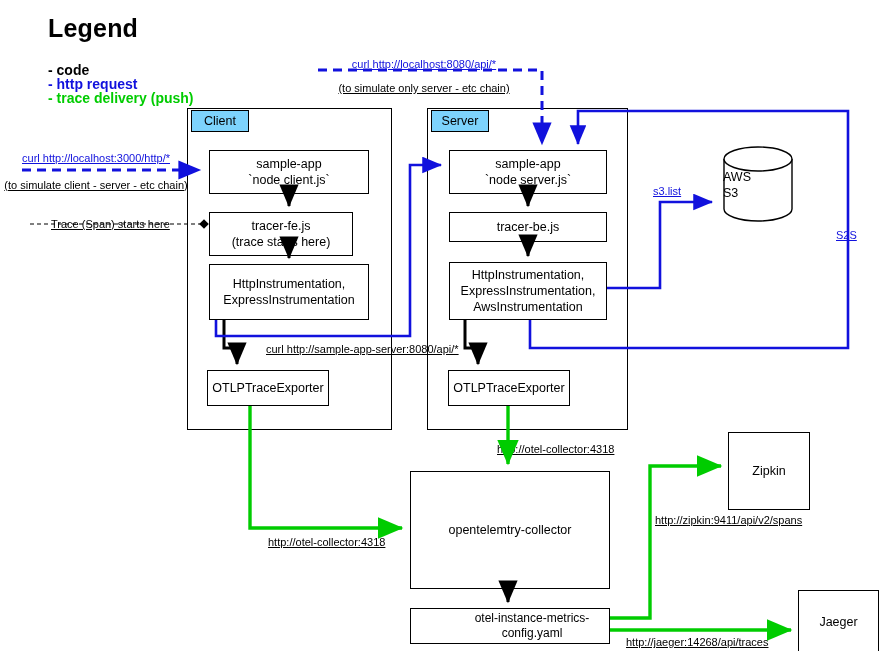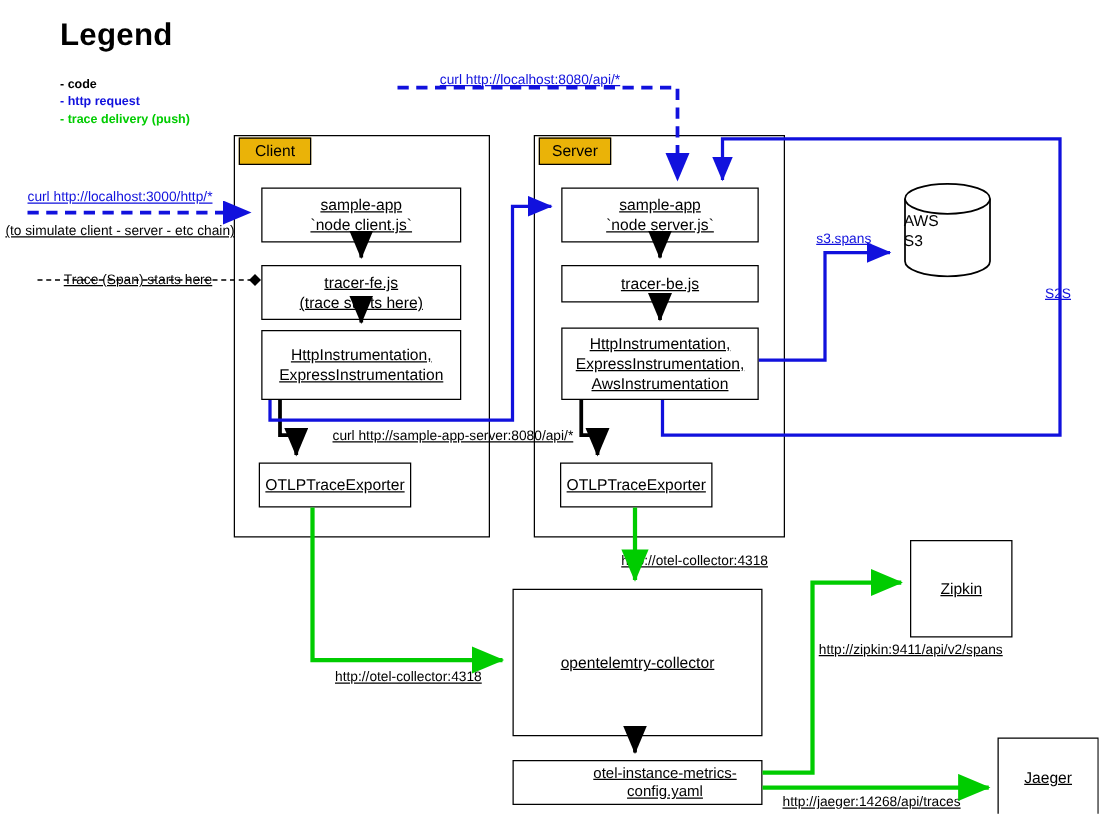--- a/index.html
+++ b/index.html
@@ -2,27 +2,27 @@
 <html><head>
 <meta charset="utf-8">
 <style>
   html,body{margin:0;padding:0;background:#ffffff;}
   body{width:879px;height:651px;position:relative;overflow:hidden;
        font-family:"Liberation Sans","DejaVu Sans",sans-serif;color:#000;}
   #canvas{position:absolute;left:0;top:0;width:879px;height:651px;}
   svg#wires{position:absolute;left:0;top:0;width:879px;height:651px;pointer-events:none;}
 
   .legend-title{position:absolute;left:48px;top:14px;font-size:25px;font-weight:bold;letter-spacing:.2px;}
-  .legend-line{position:absolute;font-size:10px;font-weight:bold;white-space:nowrap;}
+  .legend-line{position:absolute;font-size:14px;font-weight:bold;white-space:nowrap;}
 
   .box{position:absolute;box-sizing:border-box;border:1.4px solid #000;background:#fff;
        display:flex;align-items:center;justify-content:center;text-align:center;
-       font-size:12.5px;line-height:1.28;color:#000;text-decoration:underline;}
+       font-size:12.5px;line-height:1.28;color:#000;}
   .container-box{position:absolute;box-sizing:border-box;border:1.4px solid #000;background:transparent;}
-  .tab{position:absolute;box-sizing:border-box;border:1.4px solid #000;background:#eab308;
+  .tab{position:absolute;box-sizing:border-box;border:1.4px solid #000;background:#7dd3fc;
        display:flex;align-items:center;justify-content:center;font-size:12.5px;}
 
   .lbl{position:absolute;font-size:11px;white-space:nowrap;color:#000;line-height:1.25;text-decoration:underline;}
   .lbl.blue{color:#1111dd;}
   .lbl.center{transform:translateX(-50%);text-align:center;}
 
   .cyl{position:absolute;}
   .cyl .cyl-text{position:absolute;left:0;right:0;top:50%;transform:translateY(-46%);
        text-align:left;font-size:12.5px;line-height:1.3;}
 </style>
@@ -42,21 +42,21 @@
   <div class="container-box" style="left:427px;top:108px;width:201px;height:322px;"></div>
   <div class="tab" style="left:431px;top:110px;width:58px;height:22px;">Server</div>
 
   <div class="box" style="left:209px;top:150px;width:160px;height:44px;">
     <div>
       <div>sample-app</div>
       <div>`node client.js`</div>
     </div>
   </div>
 
-  <div class="box" style="left:209px;top:212px;width:160px;height:44px;">
+  <div class="box" style="left:209px;top:212px;width:144px;height:44px;">
     <div>
       <div>tracer-fe.js</div>
       <div>(trace starts here)</div>
     </div>
   </div>
 
   <div class="box" style="left:209px;top:264px;width:160px;height:56px;">
     <div>
       <div>HttpInstrumentation,</div>
       <div>ExpressInstrumentation</div>
@@ -100,26 +100,27 @@
   <div class="box" style="left:410px;top:608px;width:200px;height:36px;font-size:12px;padding-left:44px;">otel-instance-metrics-config.yaml</div>
 
   <div class="box" style="left:728px;top:432px;width:82px;height:78px;">Zipkin</div>
 
   <div class="box" style="left:798px;top:568px;width:81px;height:64px;margin-top:22px;">Jaeger</div>
 
   <div class="lbl blue center" style="left:96px;top:152px;">curl http://localhost:3000/http/*</div>
   <div class="lbl center" style="left:96px;top:179px;">(to simulate client - server - etc chain)</div>
 
   <div class="lbl blue center" style="left:424px;top:58px;">curl http://localhost:8080/api/*</div>
+  <div class="lbl center" style="left:424px;top:82px;">(to simulate only server - etc chain)</div>
 
   <div class="lbl" style="left:49px;top:218px;background:#fff;padding:0 2px;">Trace (Span) starts here</div>
 
   <div class="lbl" style="left:266px;top:343px;">curl http://sample-app-server:8080/api/*</div>
 
-  <div class="lbl blue" style="left:653px;top:185px;">s3.spans</div>
+  <div class="lbl blue" style="left:653px;top:185px;">s3.list</div>
 
   <div class="lbl blue" style="left:836px;top:229px;">S2S</div>
 
   <div class="lbl" style="left:268px;top:536px;">http://otel-collector:4318</div>
 
   <div class="lbl" style="left:497px;top:443px;">http://otel-collector:4318</div>
 
   <div class="lbl" style="left:655px;top:514px;">http://zipkin:9411/api/v2/spans</div>
 
   <div class="lbl" style="left:626px;top:636px;">http://jaeger:14268/api/traces</div>

